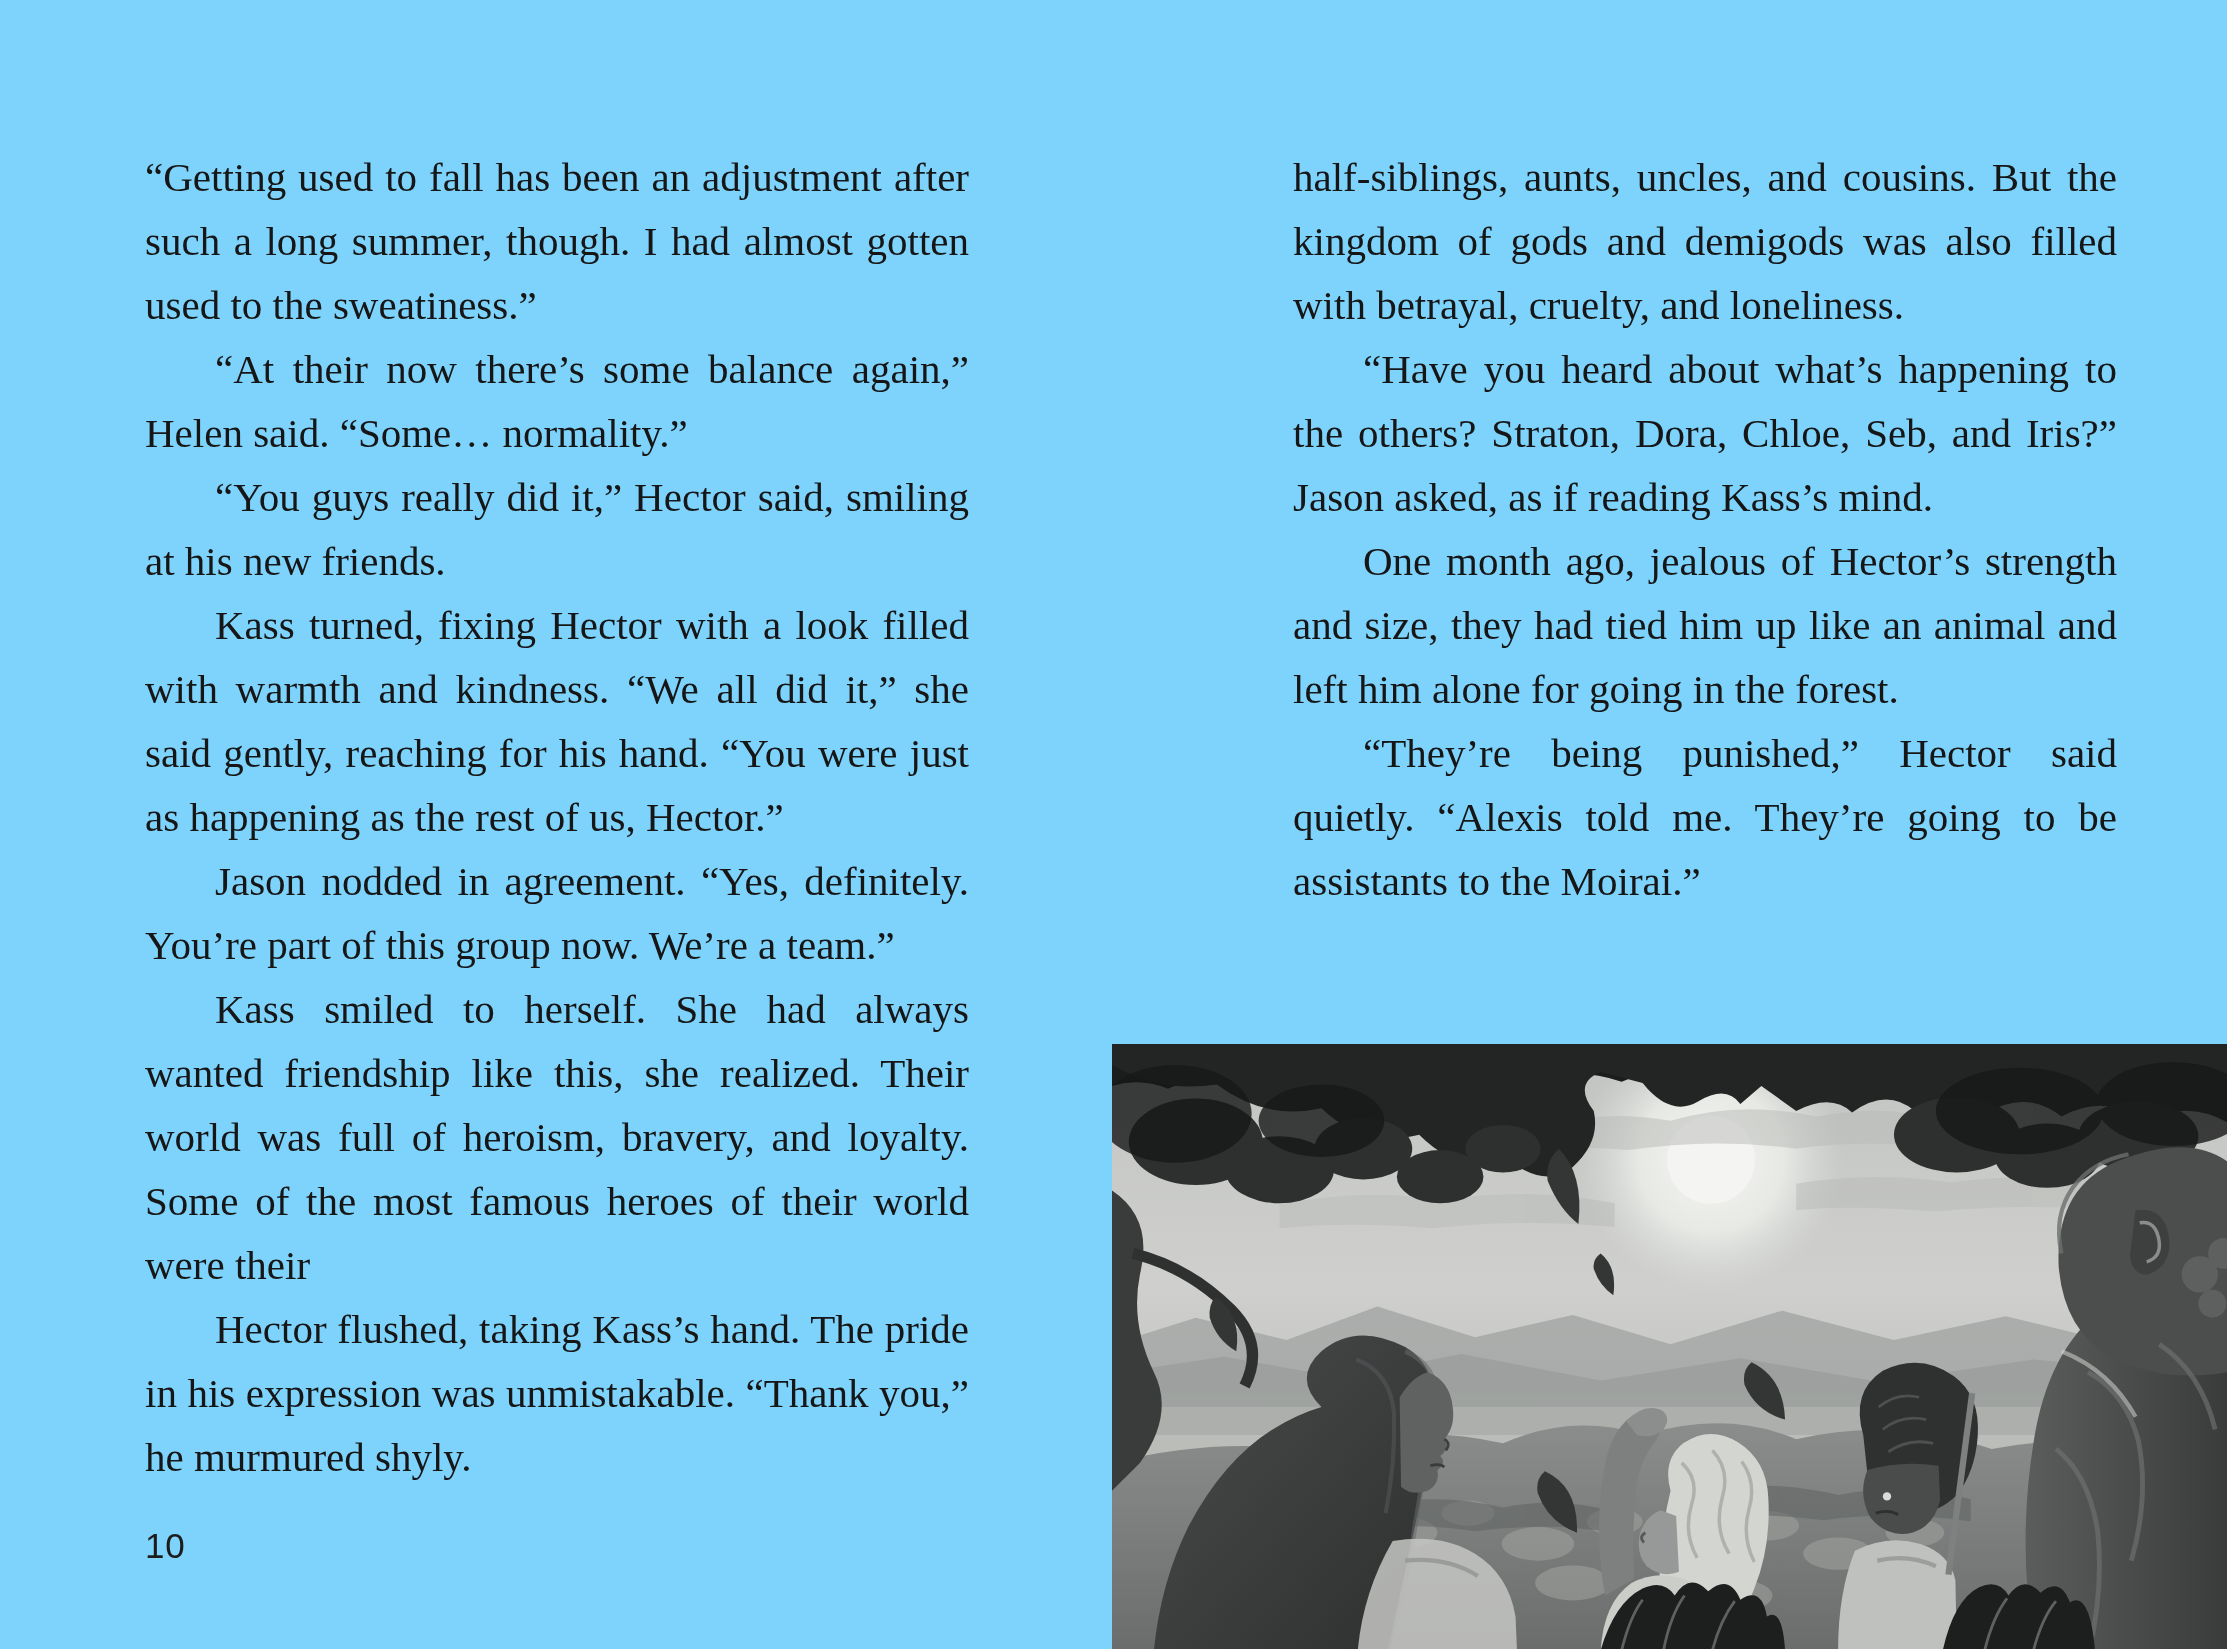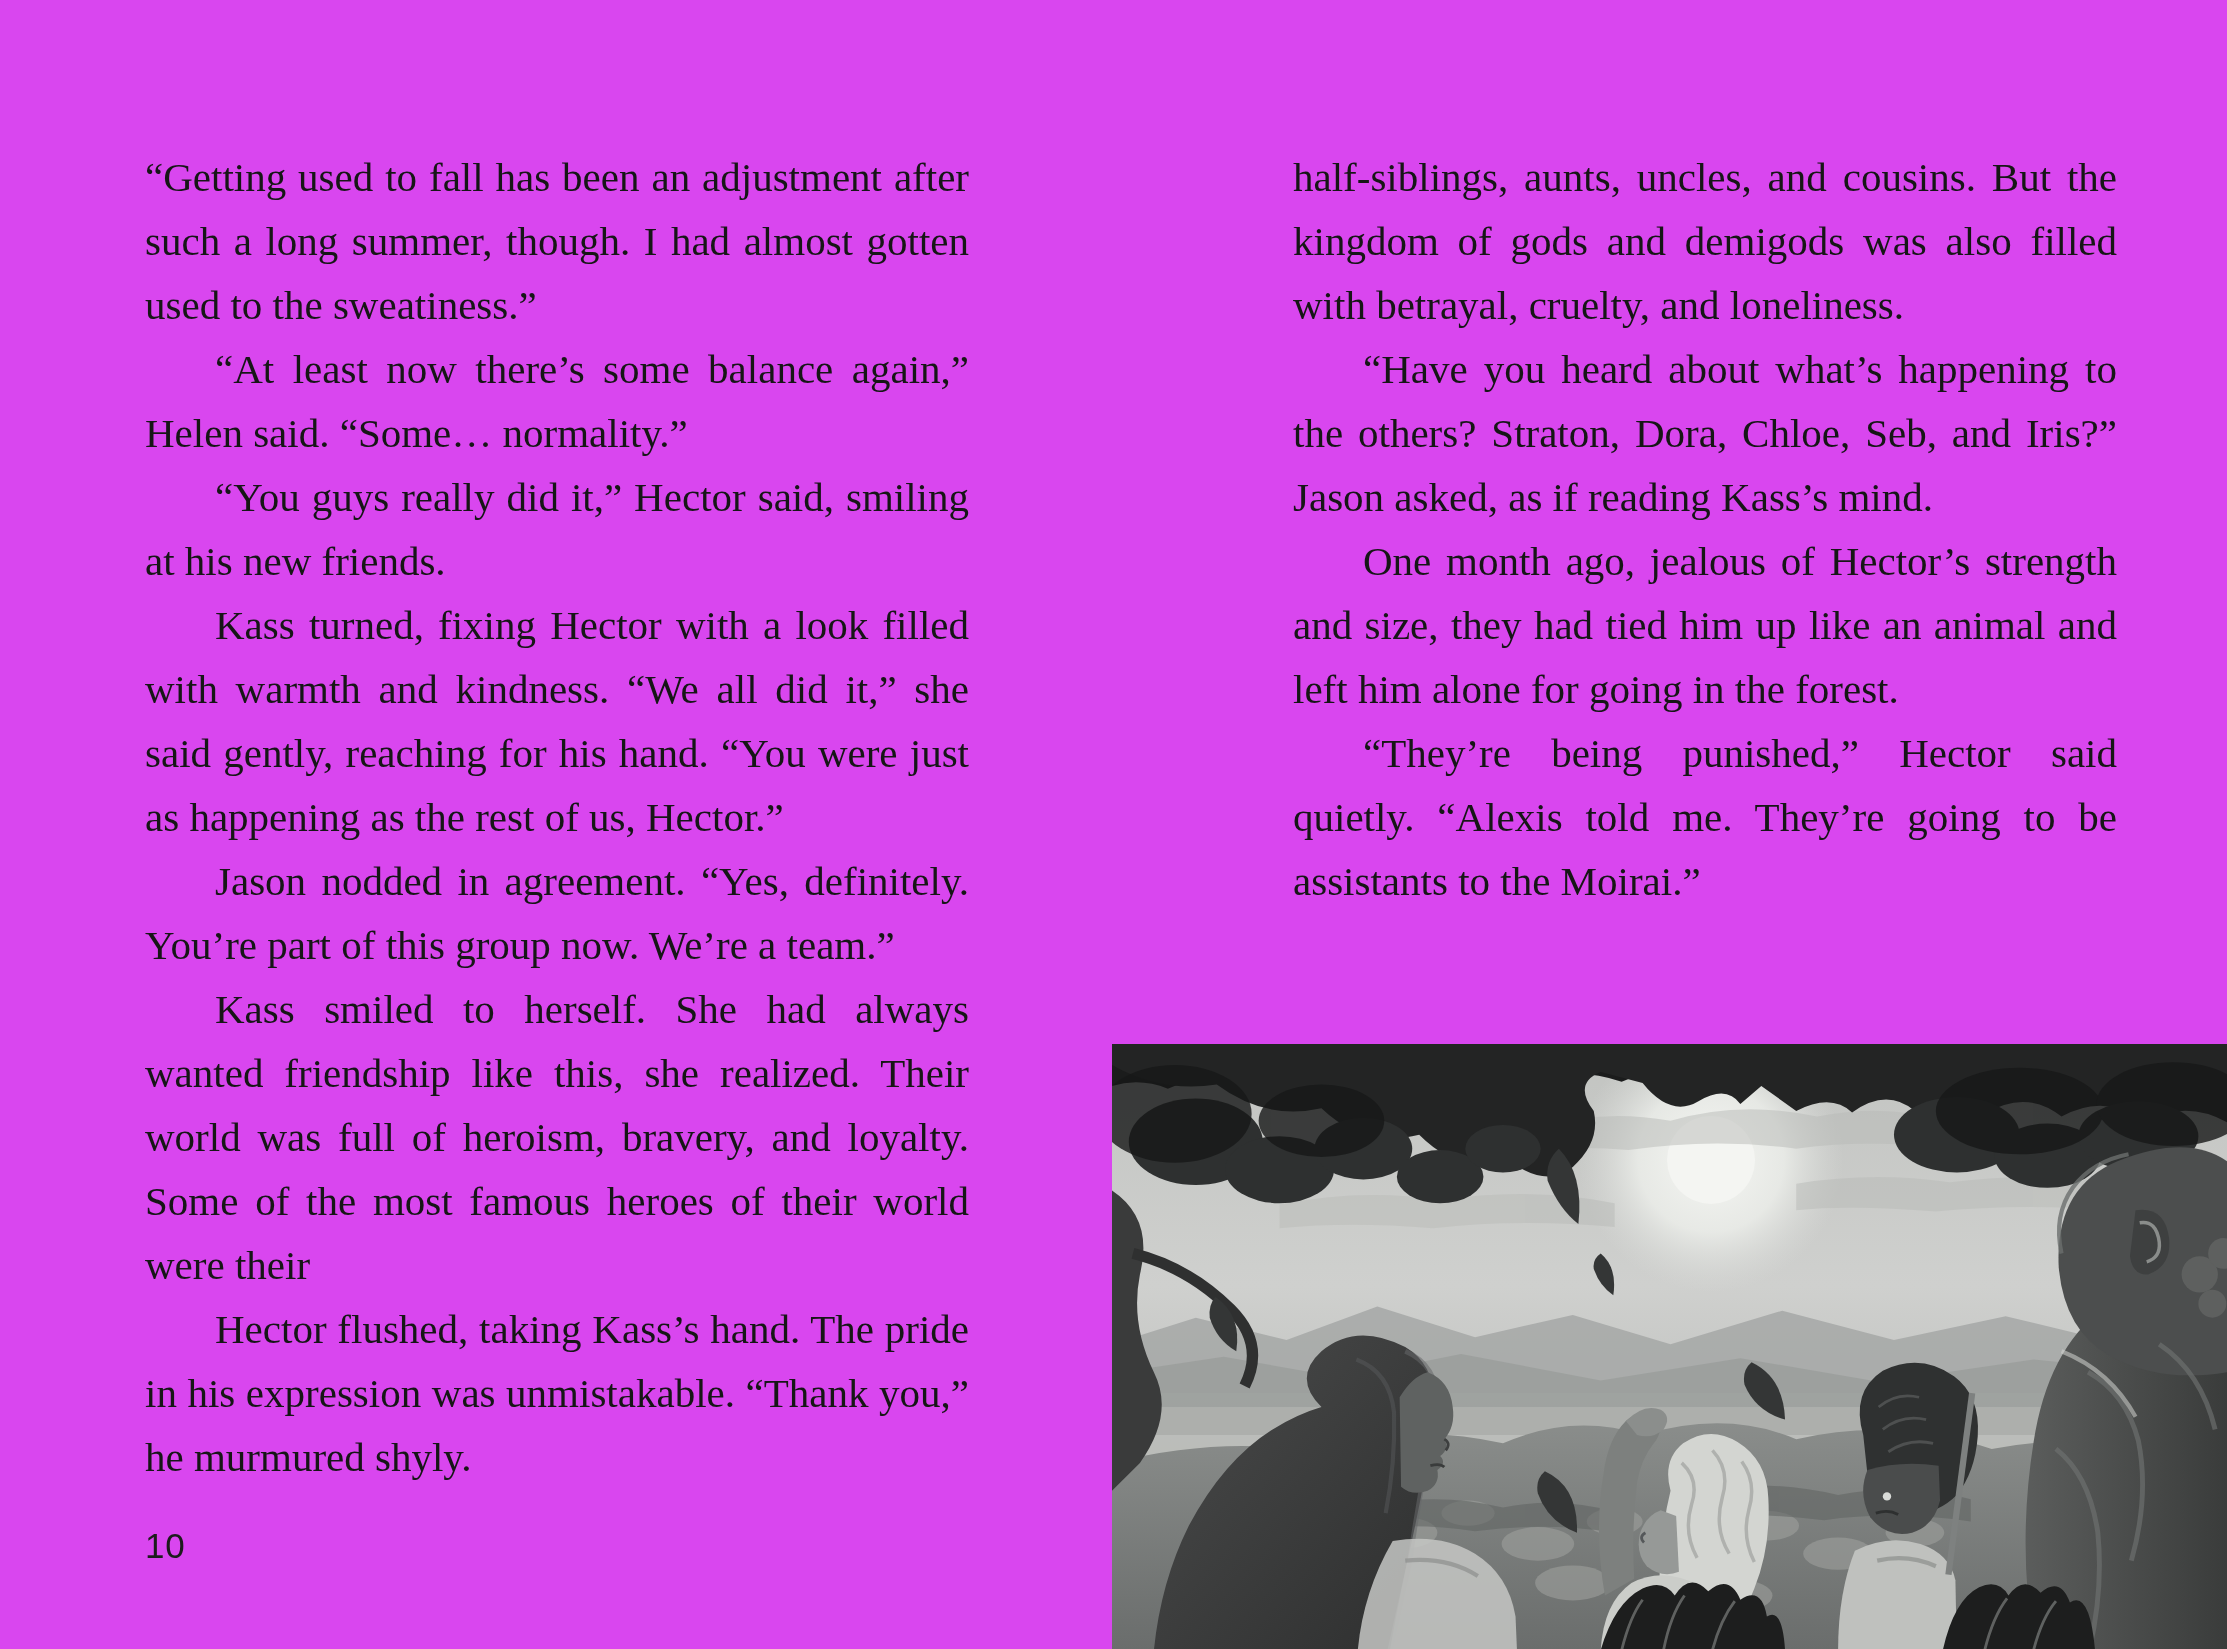--- a/index.html
+++ b/index.html
@@ -7,21 +7,21 @@
     padding: 0;
     background: #ffffff;
   }
   body {
     font-family: "Liberation Serif", "DejaVu Serif", serif;
   }
   #page {
     position: relative;
     width: 2227px;
     height: 1650px;
-    background: #d946ef;
+    background: #7dd3fc;
     overflow: hidden;
   }
 
   
   .col {
     position: absolute;
     top: 145px;
     width: 824px;
     font-size: 41px;
     line-height: 64px;
@@ -65,21 +65,21 @@
   }
   #illus svg { display: block; width: 100%; height: 100%; }
 </style>
 </head>
 <body>
 
 <div id="page">
 
   <div class="col" id="col-left">
     <p>“Getting used to fall has been an adjustment after such a long summer, though. I had almost gotten used to the sweatiness.”</p>
-    <p class="indent">“At least now there’s some balance again,” Helen said. “Some… normality.”</p>
+    <p class="indent">“At their now there’s some balance again,” Helen said. “Some… normality.”</p>
     <p class="indent">“You guys really did it,” Hector said, smiling at his new friends.</p>
     <p class="indent">Kass turned, fixing Hector with a look filled with warmth and kindness. “We all did it,” she said gently, reaching for his hand. “You were just as happening as the rest of us, Hector.”</p>
     <p class="indent">Jason nodded in agreement. “Yes, definitely. You’re part of this group now. We’re a team.”</p>
     <p class="indent">Kass smiled to herself. She had always wanted friendship like this, she realized. Their world was full of heroism, bravery, and loyalty. Some of the most famous heroes of their world were their</p>
     <p class="indent">Hector flushed, taking Kass’s hand. The pride in his expression was unmistakable. “Thank you,” he murmured shyly.</p>
   </div>
 
   <div class="col" id="col-right">
     <p>half-siblings, aunts, uncles, and cousins. But the kingdom of gods and demigods was also filled with betrayal, cruelty, and loneliness.</p>
     <p class="indent">“Have you heard about what’s happening to the others? Straton, Dora, Chloe, Seb, and Iris?” Jason asked, as if reading Kass’s mind.</p>

